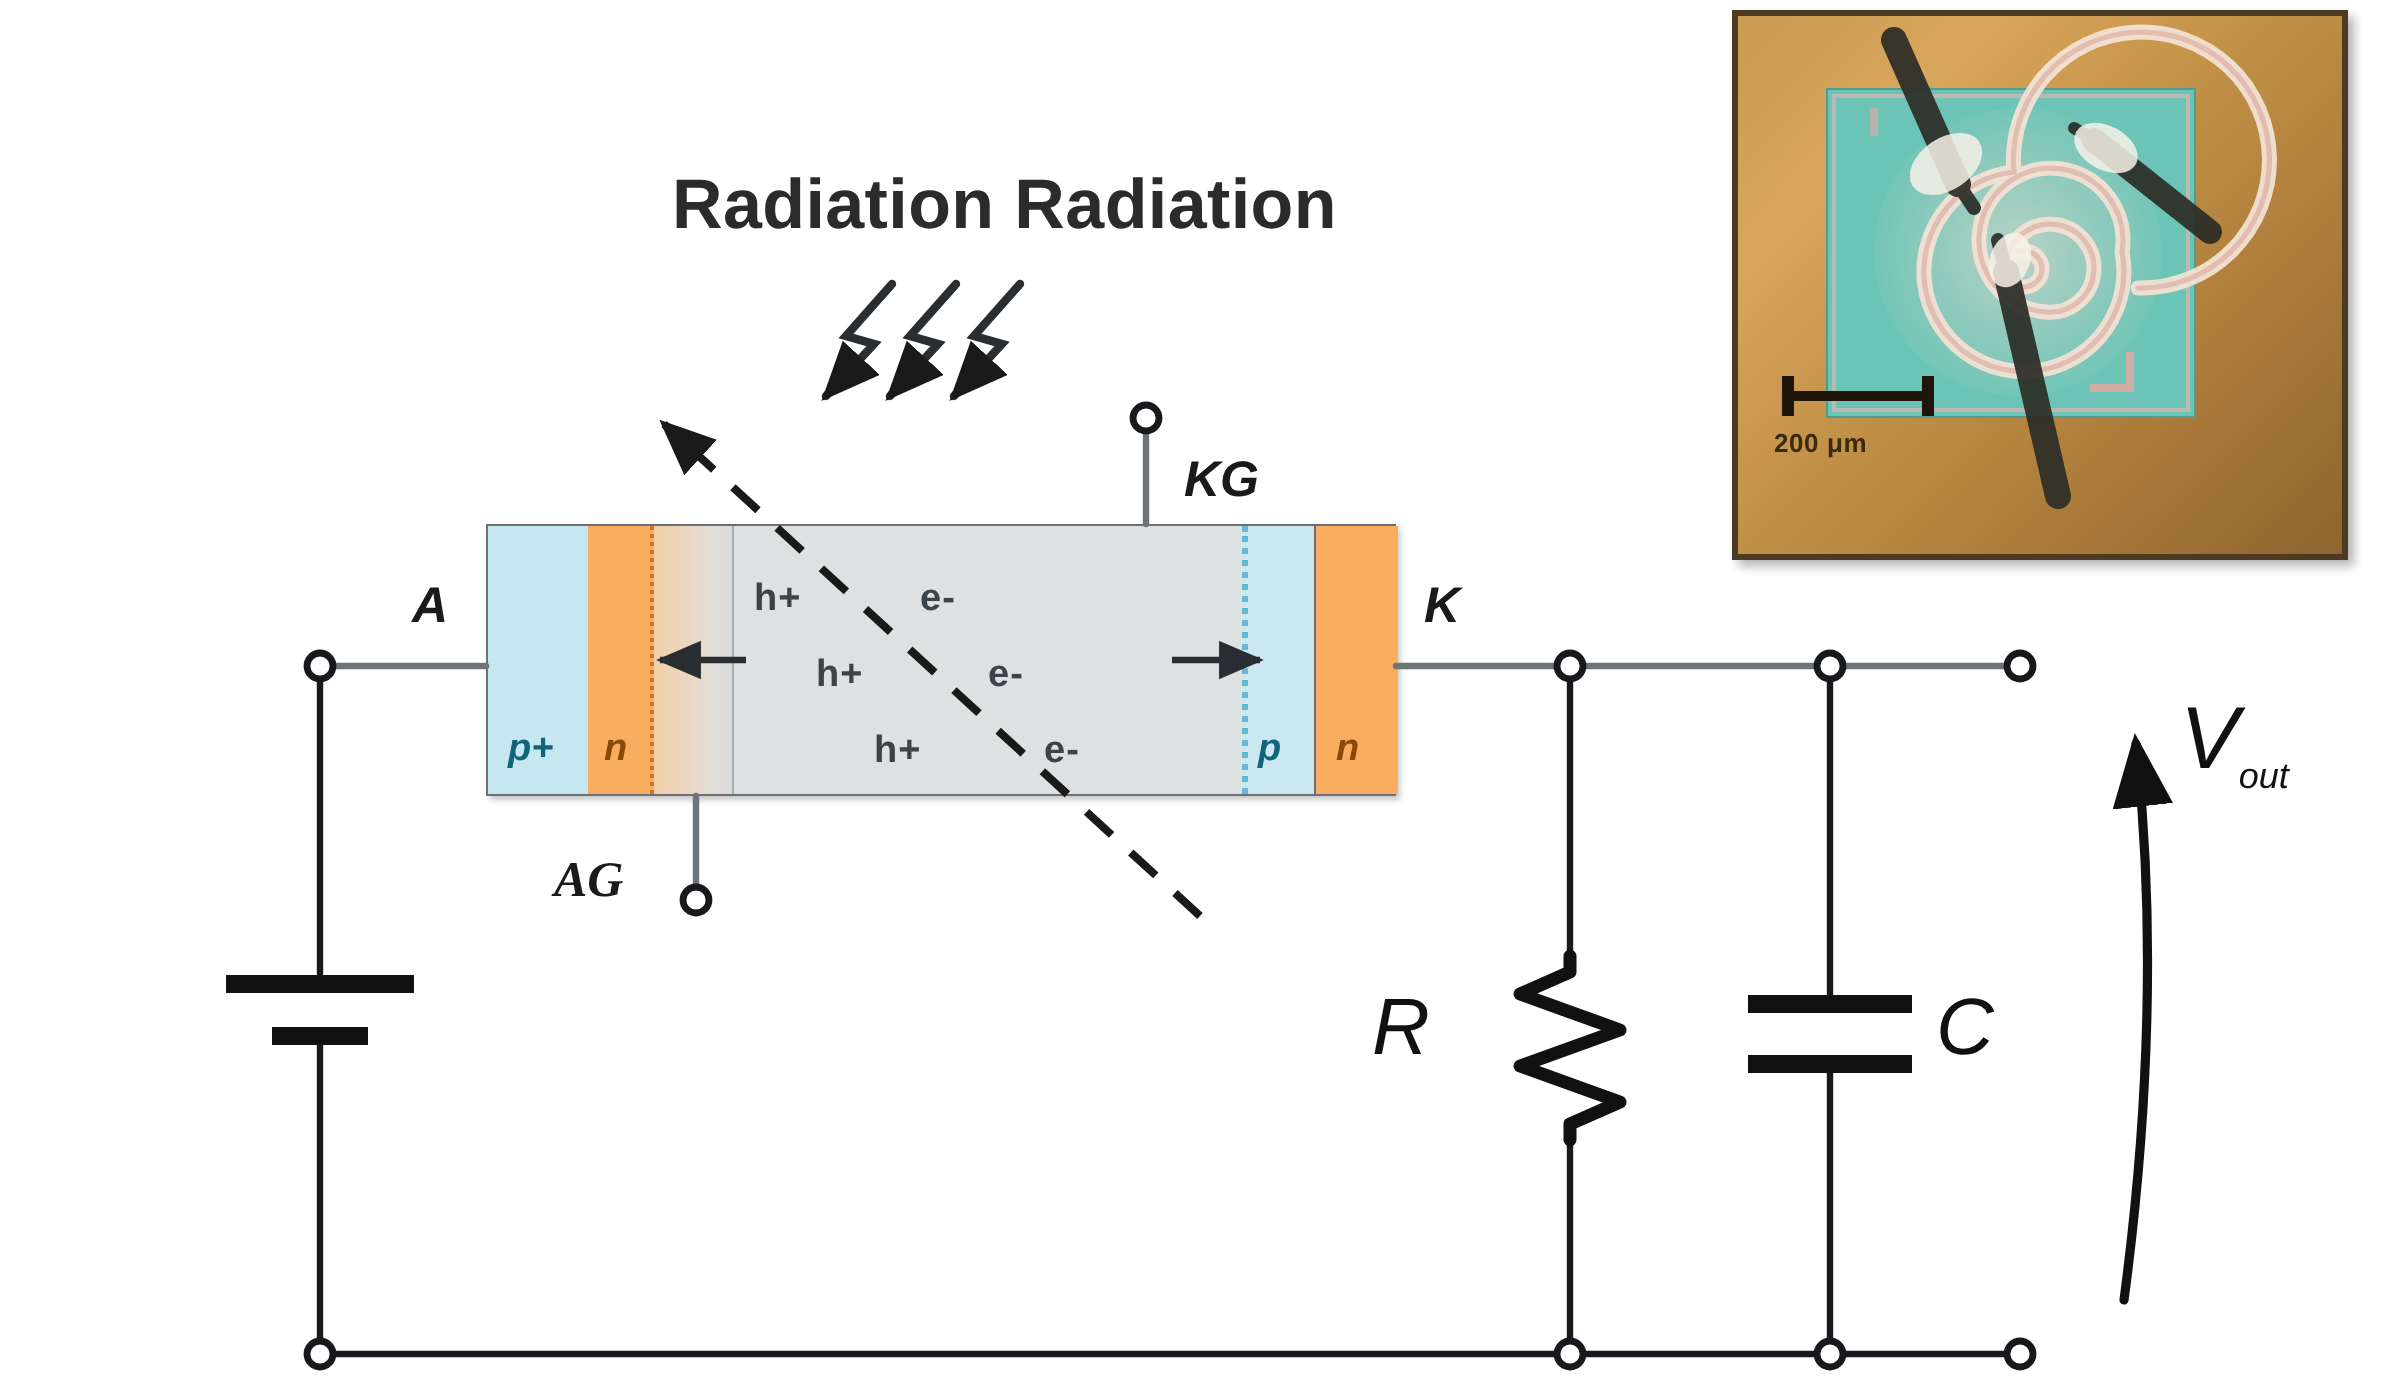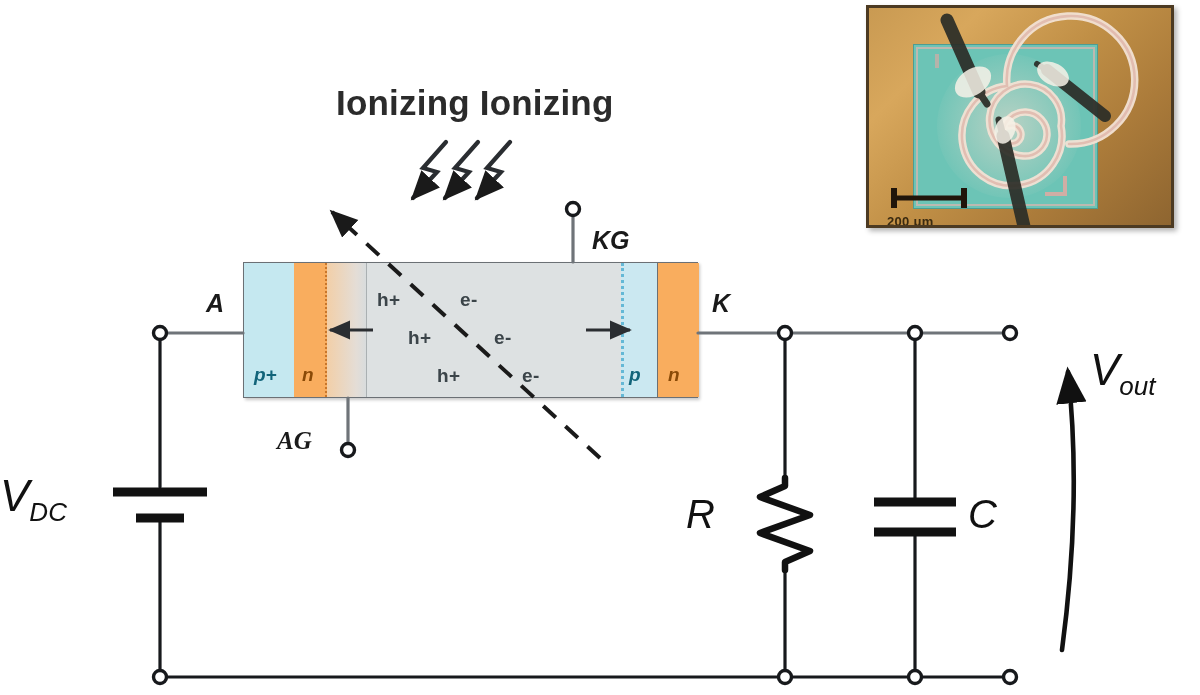--- a/index.html
+++ b/index.html
@@ -8,36 +8,36 @@
        font-family:"Liberation Sans",sans-serif;color:#1a1a1a;}
   #stage{position:absolute;left:0;top:0;width:1200px;height:695px;}
   svg.layer{position:absolute;left:0;top:0;width:1200px;height:695px;overflow:visible;}
 
   
   .lbl{position:absolute;white-space:nowrap;line-height:1;}
   .title-txt{font-size:35px;font-weight:600;letter-spacing:.2px;color:#2b2b2b;}
   .term{font-size:25px;font-style:italic;font-weight:600;color:#1a1a1a;}
   .comp{font-size:40px;font-style:italic;font-weight:500;color:#111;}
   .vlab{font-size:44px;font-style:italic;font-weight:500;color:#111;}
-  .vlab sub{font-size:26px;font-style:italic;font-weight:500;}
+  .vlab sub{font-size:18px;font-style:italic;font-weight:500;}
   .region{font-size:19px;font-style:italic;font-weight:700;}
   .region.blue{color:#12647a;}
   .region.orange{color:#8a4a07;}
   .carrier{font-size:19px;font-weight:700;color:#3b4449;letter-spacing:.5px;}
   .scalebar-txt{position:absolute;font-size:13px;font-weight:700;color:#3a2a10;
       letter-spacing:.3px;white-space:nowrap;}
 
   
   #device{position:absolute;left:243px;top:262px;width:455px;height:136px;
       border:1.6px solid #6b7075;box-sizing:border-box;
       box-shadow:2px 2px 3px rgba(0,0,0,.22);background:#dfe3e4;}
   .dlayer{position:absolute;top:0;bottom:0;}
 
   
-  #photo{position:absolute;left:866px;top:5px;width:308px;height:223px;
+  #photo{position:absolute;left:866px;top:5px;width:308px;height:275px;
       border:3px solid #4c3a22;box-sizing:border-box;
       box-shadow:3px 3px 5px rgba(0,0,0,.3);overflow:hidden;
       background:linear-gradient(135deg,#c99a52 0%,#d8a75c 22%,#c08f46 48%,#ab7b3a 72%,#8e6530 100%);}
   #chip{position:absolute;left:44px;top:36px;width:185px;height:165px;
       background:#6cc4b6;border:1px solid #4f9c92;box-sizing:border-box;}
 </style>
 </head>
 <body>
 
 <div id="stage">
@@ -199,31 +199,30 @@
       <path d="M446 142 L423 168 L437 172 L413 198" marker-end="url(#ahD)"></path>
       <path d="M478 142 L455 168 L469 172 L445 198" marker-end="url(#ahD)"></path>
       <path d="M510 142 L487 168 L501 172 L477 198" marker-end="url(#ahD)"></path>
     </g>
 
     <path d="M600 458 L332 212" fill="none" stroke="#1a1a1a" stroke-width="4" stroke-dasharray="17 13" stroke-linecap="butt" marker-end="url(#ahD)"></path>
 
     <path d="M1062 650 Q1082 500 1068 372" fill="none" stroke="#111" stroke-width="4.6" stroke-linecap="round" marker-end="url(#ahV)"></path>
   </svg>
 
-  <span class="lbl title-txt" style="left:336px;top:85px;">Ionizing Ionizing</span>
+  <span class="lbl title-txt" style="left:336px;top:85px;">Radiation Radiation</span>
 
   <span class="lbl term" style="left:206px;top:291px;">A</span>
 
   <span class="lbl term" style="left:712px;top:291px;">K</span>
 
   <span class="lbl term" style="left:592px;top:228px;">KG</span>
 
   <span class="lbl term" style="left:277px;top:428px;font-family:Liberation Serif, serif;">AG</span>
 
-  <span class="lbl vlab" style="left:0px;top:474px;"><span>V</span><sub>DC</sub></span>
 
   <span class="lbl comp" style="left:686px;top:494px;">R</span>
 
   <span class="lbl comp" style="left:968px;top:494px;">C</span>
 
   <span class="lbl vlab" style="left:1090px;top:348px;"><span>V</span><sub>out</sub></span>
 
 </div>
 
 </body></html>

